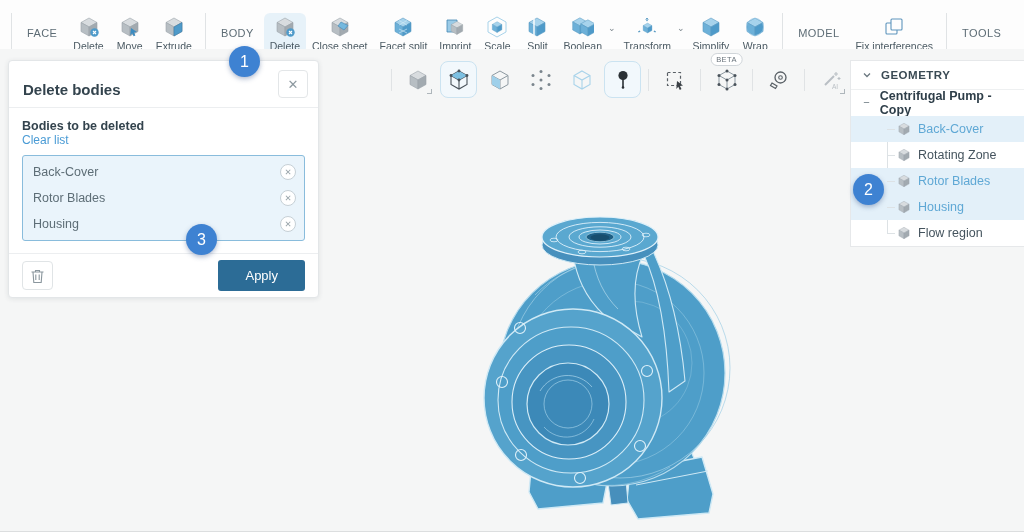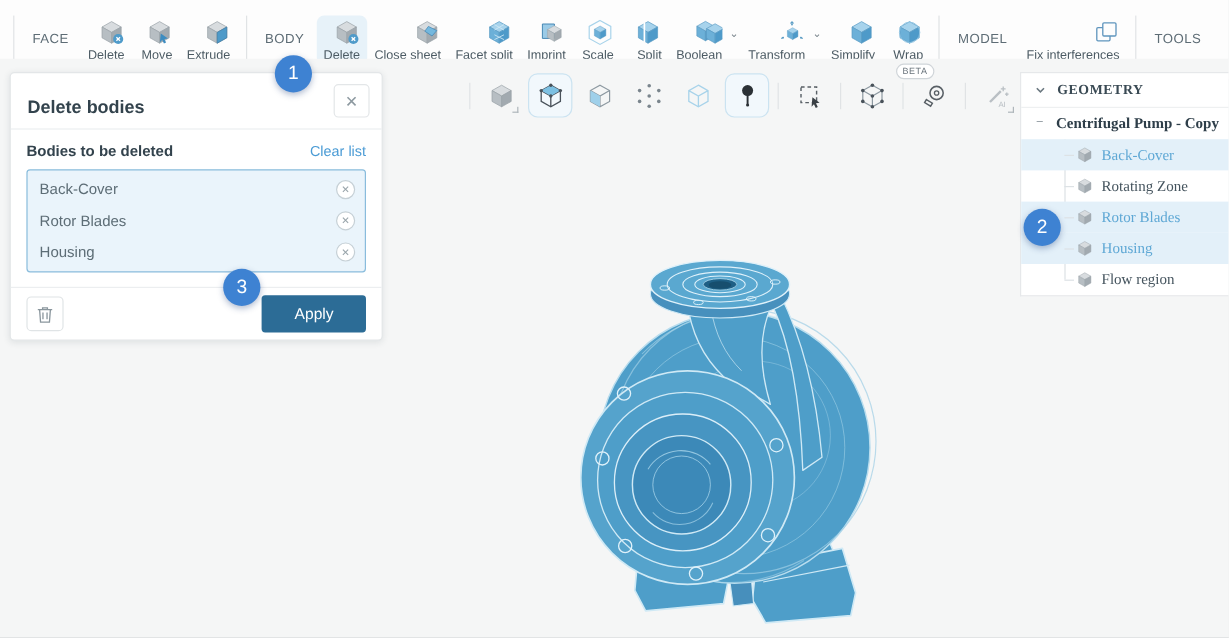--- a/index.html
+++ b/index.html
@@ -12,74 +12,74 @@
   
   .toolbar {
     position:absolute; top:0; left:0; right:0; height:67px;
     background:#fdfdfd; border-bottom:1px solid #e3e6e8;
     display:flex; align-items:center; padding-left:4px; white-space:nowrap;
   }
   .tb-divider { width:1px; height:40px; background:#e0e3e5; margin:0 7px; flex:none; }
   .tb-section { display:flex; align-items:center; }
   .tb-label { font-size:11px; color:#5d6c75; letter-spacing:.4px; margin:0 10px 0 8px; }
   .tool {
-    display:flex; flex-direction:column; align-items:flex-end; justify-content:flex-start;
+    display:flex; flex-direction:column; align-items:center; justify-content:flex-start;
     gap:2px; padding:3px 6px 2px; border-radius:6px; cursor:pointer; min-width:40px;
   }
   .tool.selected { background:#e7f2f9; }
   .tool .t-label { font-size:10.5px; color:#4b5a63; }
   .tool-wrap { display:flex; align-items:center; }
   .chev { font-size:9px; color:#7b868d; margin:0 2px 10px 0; }
   .icon22 { width:22px; height:22px; display:block; }
   
   .canvas { position:absolute; top:49px; left:0; right:0; bottom:0; background:#f5f6f6; }
   
   .view-toolbar { position:absolute; left:388px; top:12px; display:flex; align-items:center; gap:4px; }
   .vt-btn {
     width:37px; height:37px; display:grid; place-items:center; border-radius:8px;
     border:1px solid transparent; cursor:pointer; position:relative;
   }
   .vt-btn.selected { background:#f2f8fc; border-color:#cbe3f1; }
   .vt-div { width:1px; height:22px; background:#e0e3e5; margin:0 3px; }
   .beta-pill {
     position:absolute; top:-9px; left:50%; transform:translateX(-50%);
     font-size:7.5px; color:#6a747c; background:#fff; border:1px solid #d0d5d9;
-    border-radius:8px; padding:1px 5px; letter-spacing:.4px;margin-left:36px;
+    border-radius:8px; padding:1px 5px; letter-spacing:.4px;
   }
   .corner-mark { position:absolute; right:3px; bottom:3px; width:5px; height:5px;
     border-right:1.5px solid #aeb6bb; border-bottom:1.5px solid #aeb6bb; }
   
   .dialog {
     position:absolute; left:8px; top:11px; width:311px; background:#fff;
     border:1px solid #e3e6e8; border-radius:4px;
     box-shadow:0 1px 5px rgba(40,60,70,.10);
   }
   .dlg-header { display:flex; align-items:flex-end; justify-content:space-between;
     padding:9px 10px 9px 14px; border-bottom:1px solid #eceef0; }
   .dlg-title { font-size:15px; font-weight:bold; color:#33434d; }
   .dlg-close { width:30px; height:28px; border:1px solid #e3e6e8; border-radius:4px;
     background:#fff; display:grid; place-items:center; font-size:13px; color:#8d99a0; cursor:pointer; }
   .dlg-body { padding:11px 13px 12px; }
-  .dlg-listrow { display:flex; align-items:baseline; justify-content:space-between; }
+  .dlg-listrow { display:flex; align-items:baseline; justify-content:space-between;flex-direction:column; }
   .dlg-listlabel { font-size:12.5px; font-weight:bold; color:#33434d; }
   .dlg-clear { font-size:12px; color:#4a9bd5; cursor:pointer; }
   .listbox { margin-top:8px; background:#eaf4fb; border:1px solid #89bcdc; border-radius:3px; padding:3px 0; }
   .body-item { height:26px; display:flex; align-items:center; justify-content:space-between; padding:0 8px 0 10px; }
   .body-item .bi-label { font-size:12.5px; color:#5d6d76; }
   .chip-x { width:16px; height:16px; border-radius:50%; border:1px solid #c6d0d6; background:#fff;
     color:#98a4aa; font-size:8.5px; display:grid; place-items:center; cursor:pointer; }
   .dlg-footer { border-top:1px solid #eceef0; padding:6px 13px; display:flex; align-items:center; justify-content:space-between; }
   .trash-btn { width:31px; height:29px; border:1px solid #e0e4e6; border-radius:4px; background:#fff;
     display:grid; place-items:center; cursor:pointer; }
   .apply-btn { background:#2c6c96; color:#fff; font-size:13px; font-family:inherit; border:none;
     border-radius:3px; padding:8px 27px; cursor:pointer; }
   
   .geo-panel {
     position:absolute; right:0; top:11px; width:174px; background:#fff;
-    border:1px solid #e6e8ea; border-right:none;font-family:Liberation Serif, serif;
+    border:1px solid #e6e8ea; border-right:none;
   }
   .geo-header { height:29px; display:flex; align-items:center; gap:9px; padding-left:11px;
     border-bottom:1px solid #eef0f1; cursor:pointer; }
   .geo-header .gh-label { font-size:11.5px; font-weight:bold; letter-spacing:.5px; color:#3a4a54; }
   .geo-root { height:26px; display:flex; align-items:center; gap:8px; padding-left:10px; cursor:pointer; }
   .geo-root .gr-label { font-size:12.5px; font-weight:bold; color:#2e3e49; }
   .expander { width:11px; height:11px; line-height:9px; text-align:center; font-size:11px; color:#6b7880; }
   .tree { position:relative; }
   .tree::before { content:''; position:absolute; left:36px; top:0; bottom:13px; width:1px; background:#dde2e5; }
   .tree-item { position:relative; height:26px; display:flex; align-items:center; gap:7px; padding-left:46px; cursor:pointer; }

